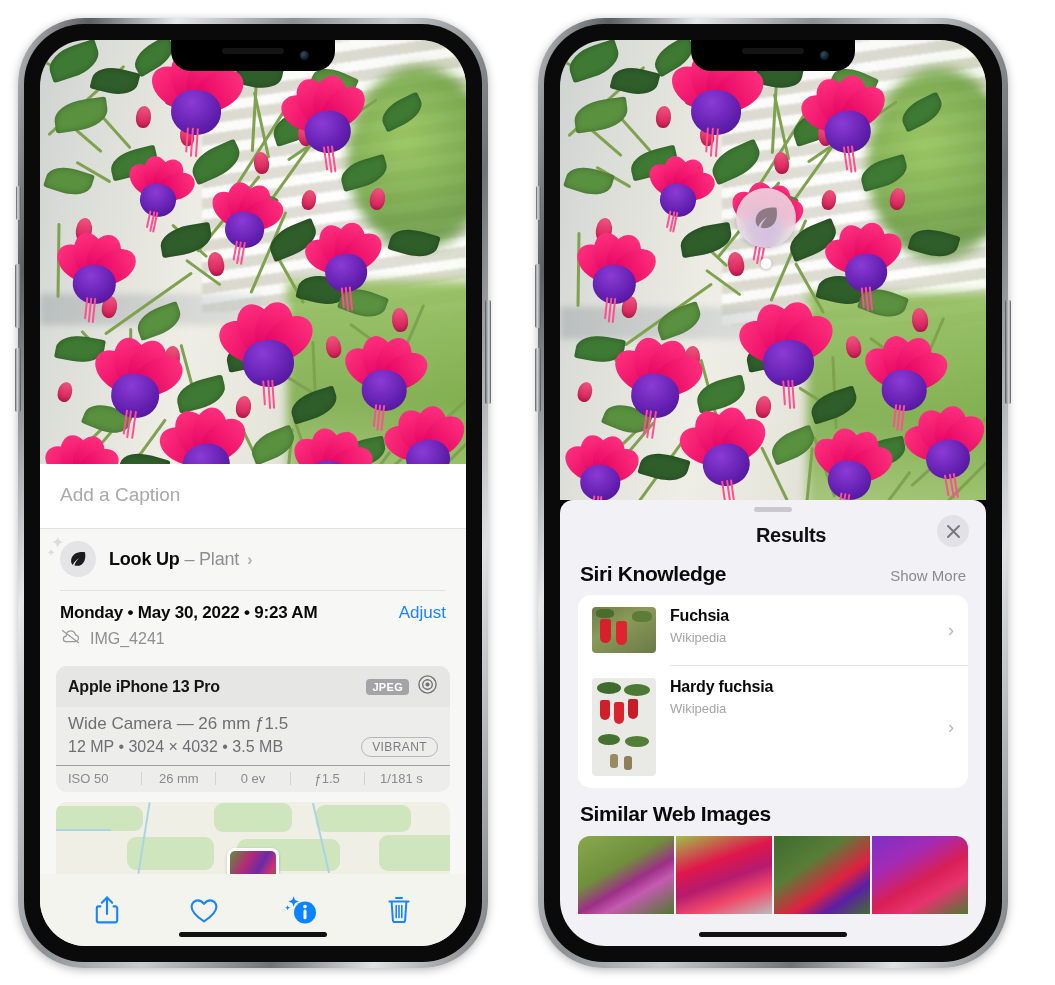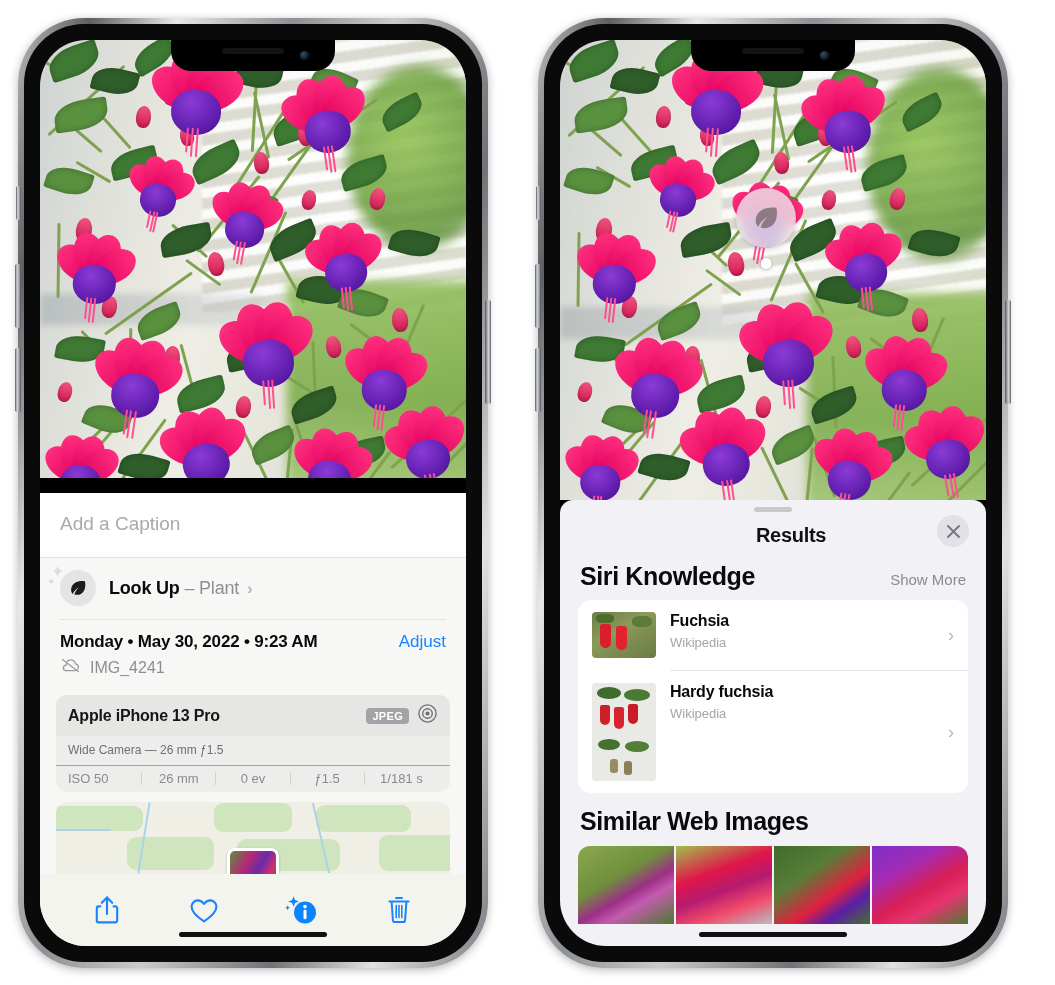--- a/index.html
+++ b/index.html
@@ -95,21 +95,21 @@
   .meta .fname{font-size:16px;color:#8e8e93;}
 
   .camcard{margin:8px 16px 0 16px;border-radius:11px;overflow:hidden;background:#ededeb;}
   .camcard .hdr{display:flex;align-items:center;justify-content:space-between;
     padding:8px 12px;background:#e6e6e4;}
   .camcard .hdr .name{font-size:16px;font-weight:600;color:#151515;letter-spacing:-.2px;}
   .camcard .hdr .right{display:flex;align-items:center;gap:8px;}
   .pill-jpeg{background:#a3a3a8;color:#fff;font-size:11px;font-weight:700;
     padding:2px 6px;border-radius:4px;letter-spacing:.3px;}
   .camcard .body{padding:7px 12px 8px 12px;}
-  .camcard .l1{font-size:12px;color:#6f6f74;}
+  .camcard .l1{font-size:17px;color:#6f6f74;}
   .camcard .l2{display:flex;align-items:center;justify-content:space-between;margin-top:3px;}
   .camcard .l2 .t{font-size:16px;color:#6f6f74;}
   .pill-vib{border:1px solid #b6b6bb;color:#7c7c82;font-size:12px;
     padding:2px 10px;border-radius:10px;letter-spacing:.4px;}
   .camcard .exif{display:flex;align-items:center;padding:5px 12px 6px 12px;
     border-top:1px solid #a3a3a3;}
   .camcard .exif .c{flex:1;text-align:center;font-size:13px;color:#8a8a90;}
   .camcard .exif .c:first-child{text-align:left;}
   .camcard .exif .c:last-child{}
   .camcard .exif .sep{width:1px;height:13px;background:#d2d2d2;}
@@ -129,21 +129,21 @@
 
   
   .results{position:absolute;left:0;right:0;bottom:0;background:#f2f1f6;
     border-radius:13px 13px 0 0;overflow:hidden;}
   .grab{width:38px;height:5px;border-radius:3px;background:#c8c8cd;margin:7px auto 0 auto;}
   .res-hdr{position:relative;height:46px;display:flex;align-items:center;justify-content:center;padding-left:36px;}
   .res-title{font-size:20px;font-weight:700;color:#111;letter-spacing:-.3px;}
   .closebtn{position:absolute;right:17px;top:3px;width:32px;height:32px;border-radius:50%;
     background:#e2e1e7;display:flex;align-items:center;justify-content:center;}
   .sec-hdr{display:flex;align-items:baseline;justify-content:space-between;padding:4px 20px 9px 20px;}
-  .sec-title{font-size:25px;font-weight:700;color:#0a0a0a;letter-spacing:-.4px;}
+  .sec-title{font-size:21px;font-weight:700;color:#0a0a0a;letter-spacing:-.4px;}
   .sec-more{font-size:15px;color:#8a8a90;}
   .card{margin:0 18px;background:#fff;border-radius:13px;overflow:hidden;}
   .krow{display:flex;gap:14px;padding:12px 14px 12px 14px;align-items:flex-start;}
   .kthumb{width:64px;flex:none;border-radius:4px;overflow:hidden;position:relative;}
   .kthumb.t1{height:46px;background:linear-gradient(150deg,#6c7c4a,#8a9a58 40%,#6a7a46);}
   .kthumb.t2{height:98px;background:#e9e9e6;}
   .kbody{flex:1;min-width:0;}
   .ktitle{font-size:16px;font-weight:700;color:#0a0a0a;letter-spacing:-.2px;}
   .kdesc{font-size:15px;color:#6d6d73;line-height:1.25;margin-top:1px;}
   .ksrc{font-size:13px;color:#a5a5aa;margin-top:5px;}
@@ -434,20 +434,24 @@
                 <svg width="21" height="21" viewBox="0 0 22 22" aria-hidden="true">
                   <circle cx="11" cy="11" r="9" fill="none" stroke="#6f6f74" stroke-width="1.4"></circle>
                   <circle cx="11" cy="11" r="5" fill="none" stroke="#6f6f74" stroke-width="1.4"></circle>
                   <circle cx="11" cy="11" r="2.1" fill="#6f6f74"></circle>
                 </svg>
               </span>
             </span>
           </div>
           <div class="body">
             <div class="l1">Wide Camera — 26 mm ƒ1.5</div>
+            <div class="l2">
+              <span class="t">12 MP • 3024 × 4032 • 3.5 MB</span>
+              <span class="pill-vib">VIBRANT</span>
+            </div>
           </div>
           <div class="exif">
             <span class="c">ISO 50</span>
             <span class="sep"></span>
             <span class="c">26 mm</span>
             <span class="sep"></span>
             <span class="c">0 ev</span>
             <span class="sep"></span>
             <span class="c">ƒ1.5</span>
             <span class="sep"></span>

